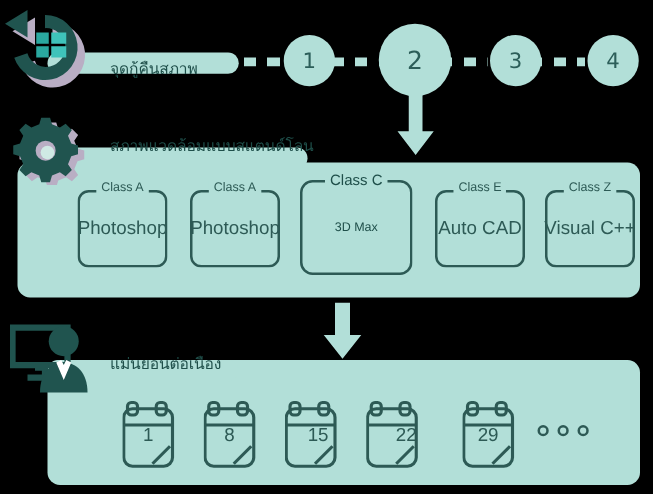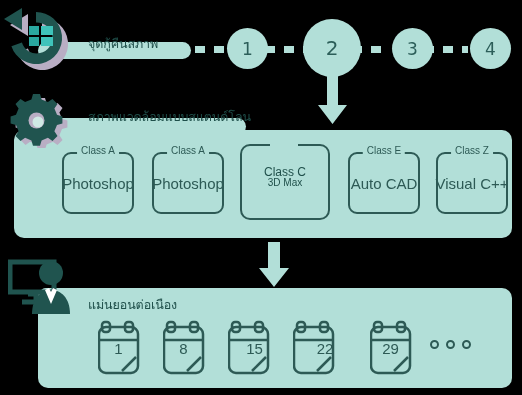--- a/index.html
+++ b/index.html
@@ -28,23 +28,23 @@
   .label-bar.row3 { left: 38px; top: 288px; width: 153px; height: 17px; }
 
   .label-text {
     position: absolute;
     color: #1f4f4a;
     font-size: 12.5px;
     white-space: nowrap;
     z-index: 3;
     letter-spacing: -0.1px;
   }
-  .label-text.row1 { left: 88px; top: 34px; }
+  .label-text.row1 { left: 88px; top: 45px; }
   .label-text.row2 { left: 88px; top: 107px; }
-  .label-text.row3 { left: 88px; top: 295px; }
+  .label-text.row3 { left: 88px; top: 281px; }
 
   
   .icon-restore {
     position: absolute; left: 4px; top: 8px; width: 76px; height: 68px; z-index: 4;
   }
   .icon-gear {
     position: absolute; left: 10px; top: 94px; width: 66px; height: 54px; z-index: 4;
   }
   .icon-presenter {
     position: absolute; left: 8px; top: 256px; width: 72px; height: 62px; z-index: 4;
@@ -113,21 +113,21 @@
   .class-box .cls-app {
     position: absolute;
     top: 50%;
     left: 50%;
     transform: translate(-50%, -50%);
     color: #2d5a55;
     font-size: 15px;
     white-space: nowrap;
     font-family: "Liberation Sans", sans-serif;
   }
-  .class-box.emph .cls-title { font-size: 12px; color: #1f4f4a; margin-top: 28px; }
+  .class-box.emph .cls-title { font-size: 12px; color: #1f4f4a; }
   .class-box.emph .cls-app   { font-size: 10px; color: #1f4f4a; }
 
   
   .calendar {
     position: absolute;
     z-index: 3;
   }
   .cal-num {
     position: absolute;
     left: 0; right: 0;

